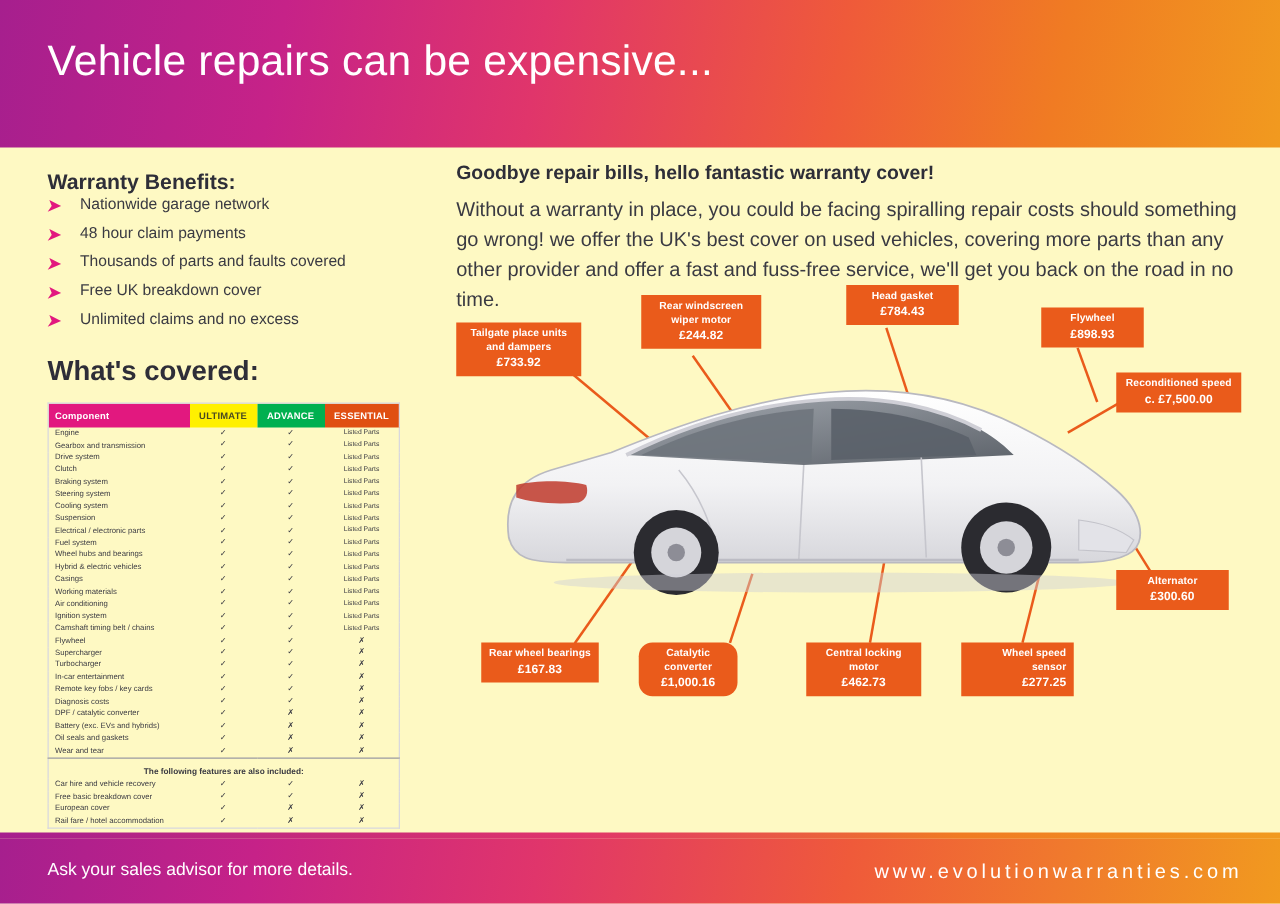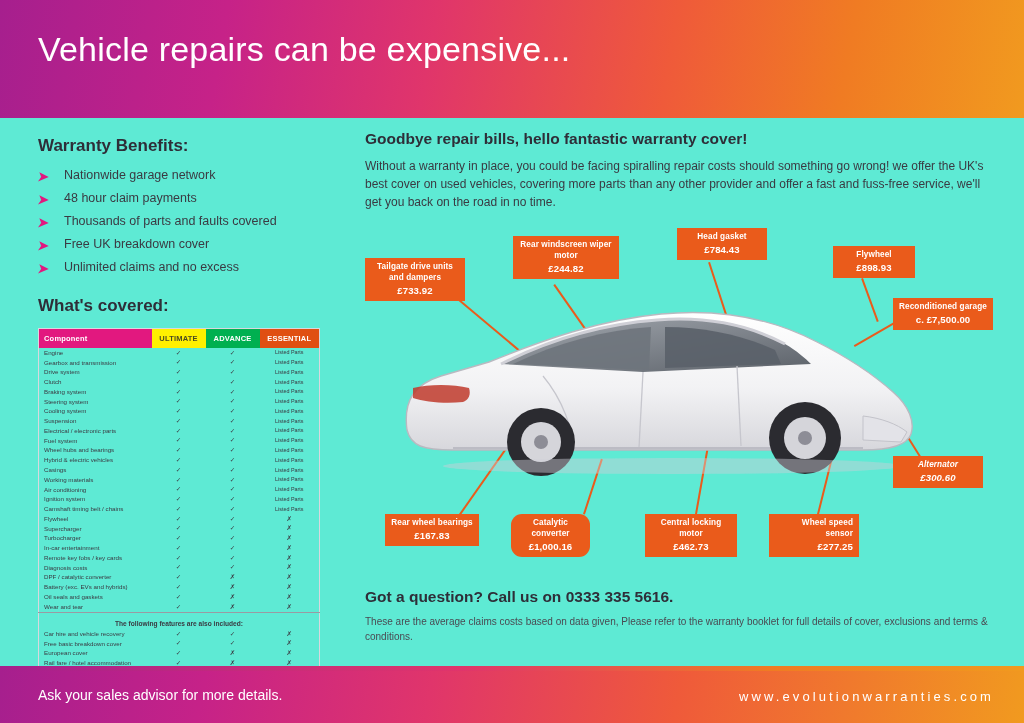--- a/index.html
+++ b/index.html
@@ -2,45 +2,45 @@
 <html><head>
 <meta charset="utf-8">
 <style>
   * { box-sizing: border-box; margin: 0; padding: 0; }
   html, body {
     width: 1024px; height: 723px;
     font-family: "Liberation Sans", sans-serif;
     background: #ffffff;
     overflow: hidden;
   }
-  .page { position: relative; width: 1024px; height: 723px; background:#5eead4; }
+  .page { position: relative; width: 1024px; height: 723px; background:#fef9c3; }
 
   
   .header {
     position: absolute; left: 0; top: 0; width: 1024px; height: 118px;
     background: linear-gradient(100deg, #a61f8e 0%, #c62288 22%, #e0356b 42%, #ef5a3a 65%, #f07b23 82%, #f19a1f 100%);
   }
   .header-title {
     position: absolute; left: 38px; top: 30px;
     color: #fff; font-size: 34px; font-weight: 400; letter-spacing: 0.2px;
   }
 
   
   .left-col { position: absolute; left: 38px; top: 136px; width: 300px; }
-  .sect-title { font-size: 17px; font-weight: bold; color: #2e2e38; margin-bottom: 12px; }
+  .sect-title { font-size: 17px; font-weight: bold; color: #2e2e38; margin-bottom: 0; }
   .benefits { list-style: none; }
   .benefits li {
     position: relative; padding-left: 26px; margin-bottom: 9px;
     font-size: 12.5px; color: #3a3a42;
   }
   .arrow {
     position: absolute; left: 0; top: 1px; color: #e2187f; font-size: 13px; font-weight: bold;
     transform: skewX(-8deg);
   }
-  .whats-covered { margin-top: 22px; font-size: 17px; font-weight: bold; color: #2e2e38; }
+  .whats-covered { margin-top: 22px; font-size: 22px; font-weight: bold; color: #2e2e38; }
 
   
   .cov-table {
     margin-top: 12px; width: 282px; border: 1px solid #d8d8de; border-collapse: collapse;
     font-size: 6.2px; color: #3a3a42; padding-left: 16px;
   }
   .cov-table thead th {
     background: #e2187f; color: #fff; font-size: 7.5px; text-align: left;
     padding: 5px 5px; font-weight: bold; letter-spacing: .2px;
   }
@@ -52,21 +52,21 @@
   .cov-table tbody td.lp { text-align: center; font-size: 5.4px; }
   .sub-head td {
     text-align: center; font-weight: bold; font-size: 6.6px; padding-top: 7px !important;
     border-top: 1px solid #9a9aa2 !important;
   }
   .col-div { border-left: 1px solid #d8d8de; }
 
   
   .right-col { position: absolute; left: 365px; top: 130px; width: 625px; }
   .r-head { font-size: 15.5px; font-weight: bold; color: #2e2e38; }
-  .r-body { margin-top: 9px; font-size: 12px; color: #3a3a42; line-height: 1.5; }
+  .r-body { margin-top: 9px; font-size: 16px; color: #3a3a42; line-height: 1.5; }
 
   
   .car-area { position: absolute; left: 365px; top: 228px; width: 630px; height: 330px; }
 
   .car-body {
     position: absolute; left: 28px; top: 52px; width: 530px; height: 200px;
   }
 
   
   .callout {
@@ -84,21 +84,21 @@
   .q-note { margin-top: 8px; font-size: 10px; color: #4a4a52; line-height: 1.5; }
 
   
   .footer-line { position:absolute; left:0; top:666px; width:1024px; height:5px;
     background: linear-gradient(90deg,#a61f8e,#e0356b 45%,#f07b23 75%,#f19a1f); }
   .footer {
     position: absolute; left: 0; top: 671px; width: 1024px; height: 52px;
     background: linear-gradient(100deg, #a61f8e 0%, #c62288 20%, #e0356b 42%, #ef5a3a 66%, #f19a1f 100%);
   }
   .footer-left { position:absolute; left: 38px; top: 16px; color:#fff; font-size: 14px; }
-  .footer-right { position:absolute; right: 30px; top: 18px; color:#fff; font-size: 13px; letter-spacing: 3.1px; text-align: center; }
+  .footer-right { position:absolute; right: 30px; top: 18px; color:#fff; font-size: 16px; letter-spacing: 3.1px; text-align: center; }
 </style>
 </head>
 <body>
 
 <div class="page">
 
   <div class="header">
     <div class="header-title">Vehicle repairs can be expensive...</div>
   </div>
 
@@ -374,45 +374,45 @@
       <g>
         <circle cx="412" cy="158" r="36" fill="#2b2b30"></circle>
         <circle cx="412" cy="158" r="21" fill="#d5d5da"></circle>
         <circle cx="412" cy="158" r="7" fill="#8d8d96"></circle>
       </g>
 
       <ellipse cx="280" cy="186" rx="230" ry="8" fill="#cfcfd6" opacity="0.45"></ellipse>
     </svg>
 
     <div class="callout" style="left:0px; top:30px; width:100px;">
-      <span>Tailgate drive units and dampers</span>
+      <span>Tailgate place units and dampers</span>
       <span class="price">£733.92</span>
     </div>
 
-    <div class="callout" style="left:148px; top:8px; width:106px;">
+    <div class="callout" style="left:148px; top:8px; width:96px;">
       <span>Rear windscreen wiper motor</span>
       <span class="price">£244.82</span>
     </div>
 
     <div class="callout" style="left:312px; top:0px; width:90px;">
       <span>Head gasket</span>
       <span class="price">£784.43</span>
     </div>
 
     <div class="callout" style="left:468px; top:18px; width:82px;">
       <span>Flywheel</span>
       <span class="price">£898.93</span>
     </div>
 
     <div class="callout" style="left:528px; top:70px; width:100px;">
-      <span>Reconditioned garage</span>
+      <span>Reconditioned speed</span>
       <span class="price">c. £7,500.00</span>
     </div>
 
-    <div class="callout" style="left:528px; top:228px; width:90px;font-style:italic;">
+    <div class="callout" style="left:528px; top:228px; width:90px;">
       <span>Alternator</span>
       <span class="price">£300.60</span>
     </div>
 
     <div class="callout" style="left:404px; top:286px; width:90px;text-align:right;">
       <span>Wheel speed sensor</span>
       <span class="price">£277.25</span>
     </div>
 
     <div class="callout" style="left:280px; top:286px; width:92px;">
@@ -424,23 +424,19 @@
       <span>Catalytic converter</span>
       <span class="price">£1,000.16</span>
     </div>
 
     <div class="callout" style="left:20px; top:286px; width:94px;">
       <span>Rear wheel bearings</span>
       <span class="price">£167.83</span>
     </div>
   </div>
 
-  <div class="question">
-    <div class="q-title">Got a question? Call us on 0333 335 5616.</div>
-    <div class="q-note">These are the average claims costs based on data given, Please refer to the warranty booklet for full details of cover, exclusions and terms &amp; conditions.</div>
-  </div>
 
   <div class="footer-line"></div>
   <div class="footer">
     <div class="footer-left">Ask your sales advisor for more details.</div>
     <div class="footer-right">www.evolutionwarranties.com</div>
   </div>
 </div>
 
 </body></html>

